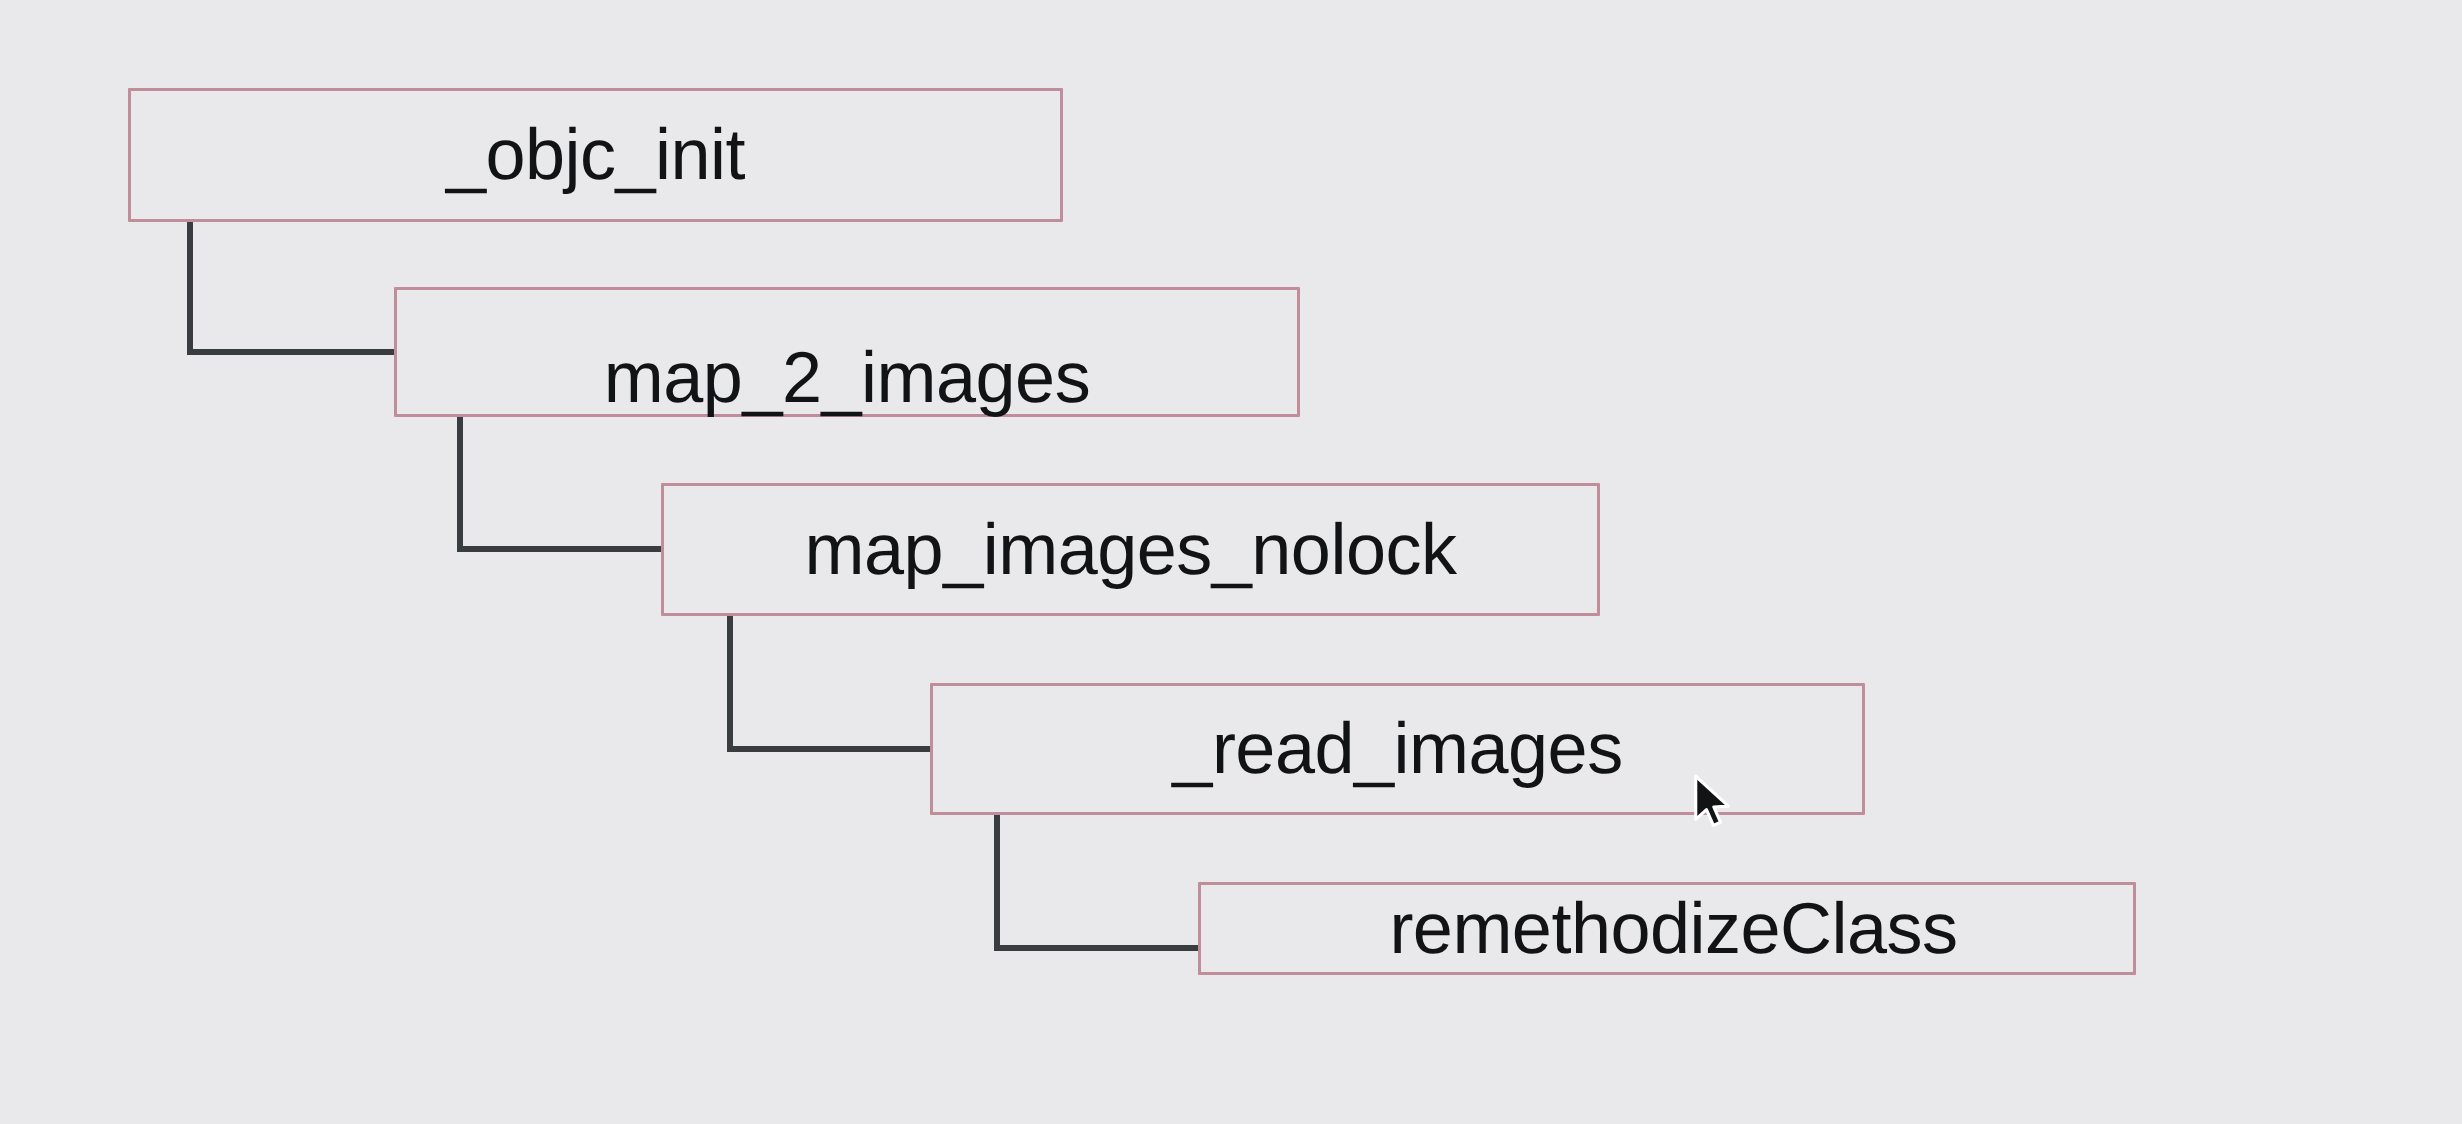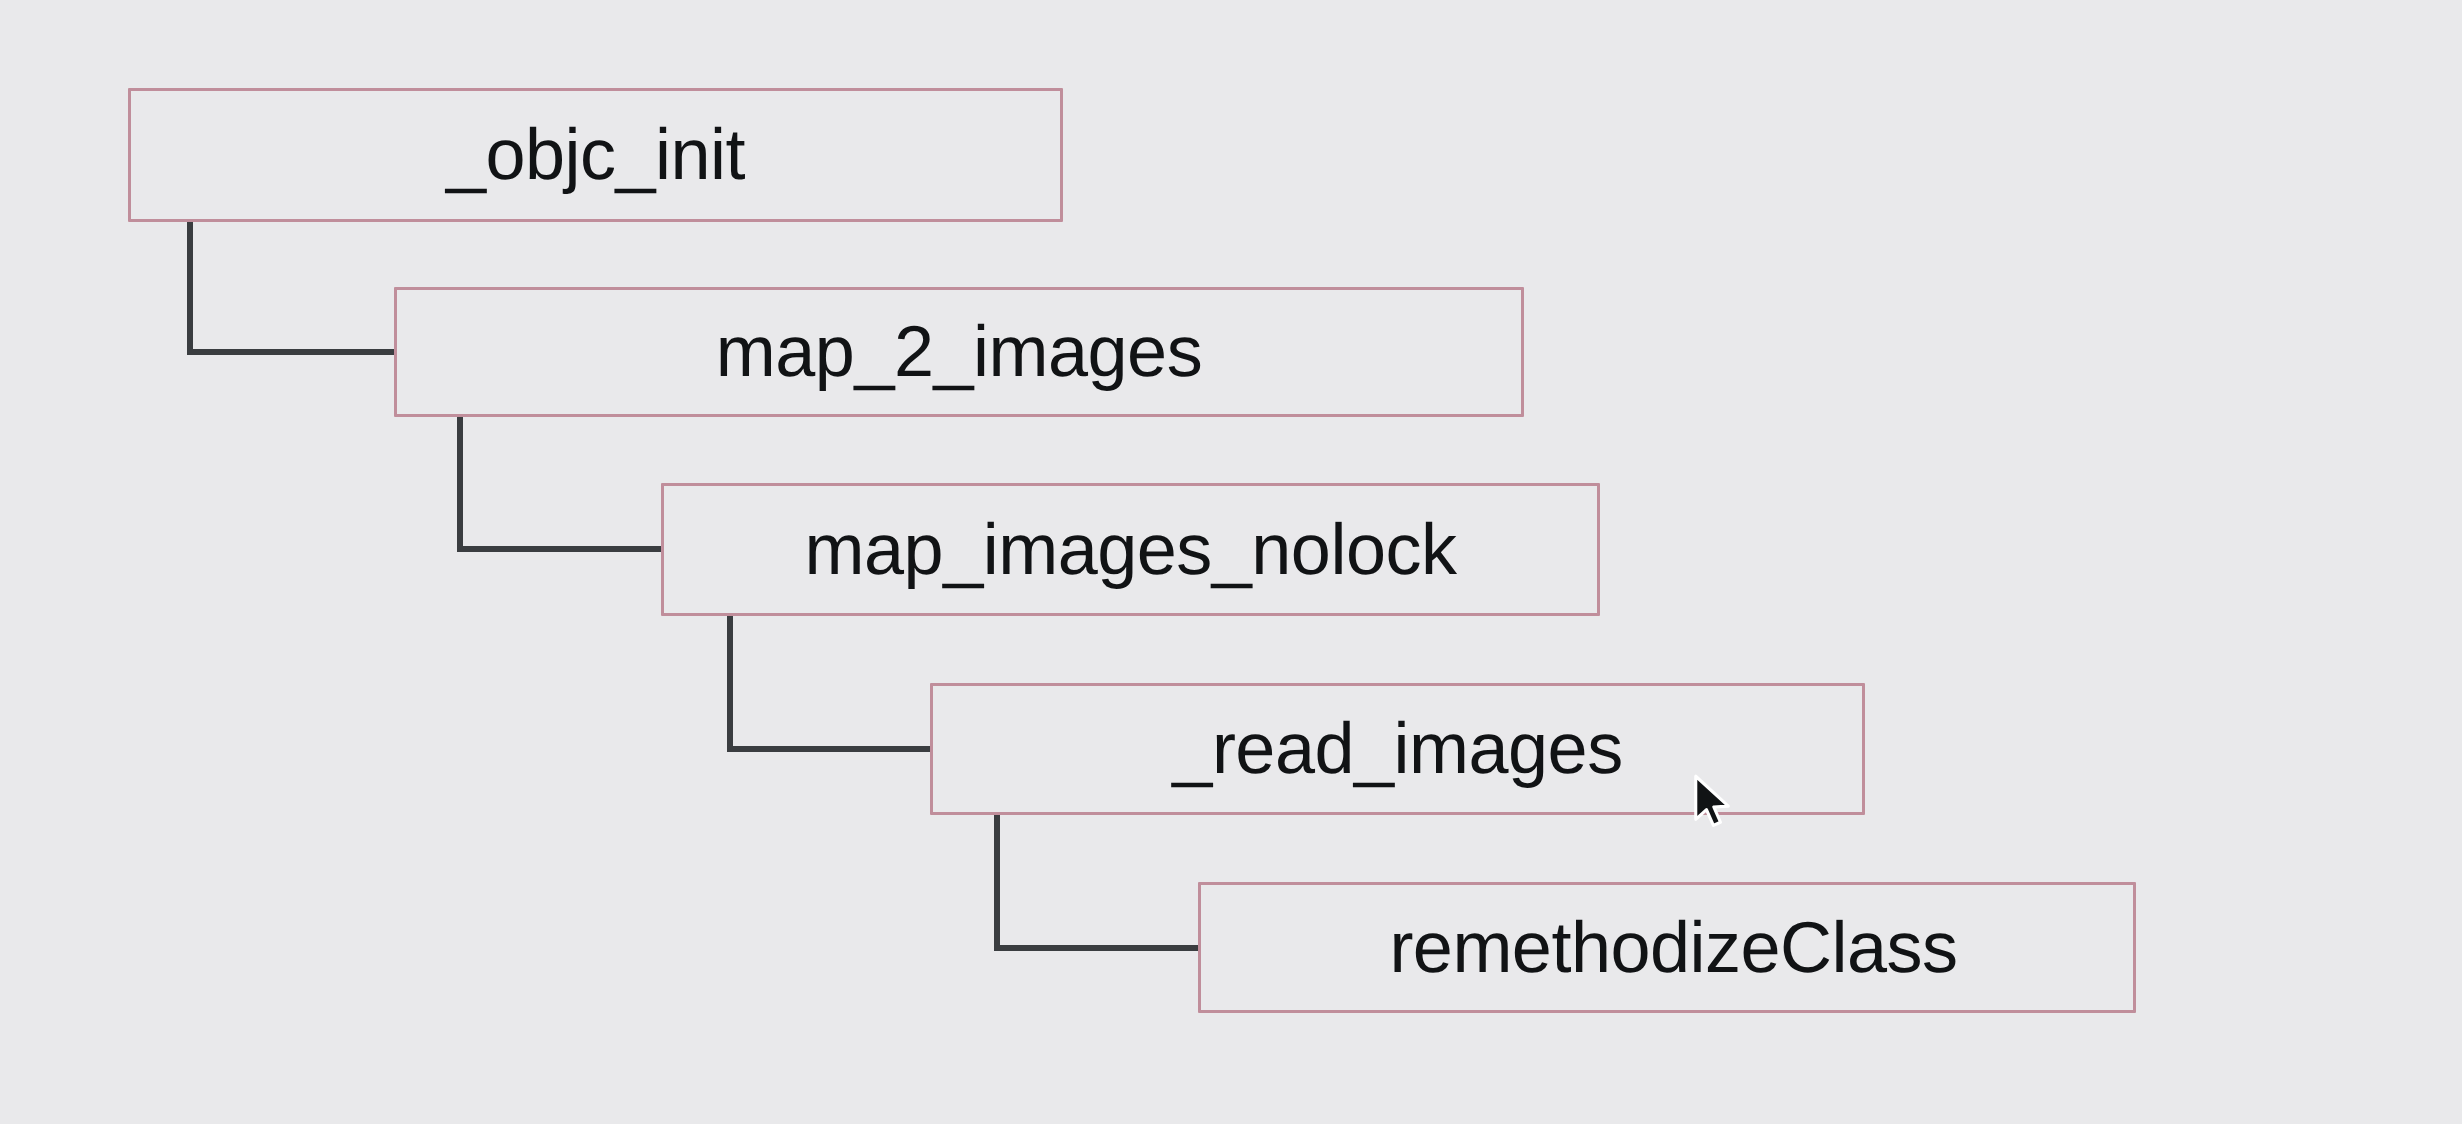--- a/index.html
+++ b/index.html
@@ -89,33 +89,33 @@
 
     <g>
       <path d="M 997 803 L 997 936 L 1198 936" fill="none" stroke="#3a3d40" stroke-width="6" stroke-linecap="square" stroke-linejoin="miter"></path>
     </g>
   </svg>
 
   <div class="node-box" style="left: 128px; top: 76px; width: 935px; height: 134px; border-color: rgb(192, 142, 155); background: transparent;">
     <span class="node-label">_objc_init</span>
   </div>
 
-  <div class="node-box" style="left: 394px; top: 275px; width: 1130px; height: 130px; border-color: rgb(192, 142, 155); background: transparent;">
+  <div class="node-box" style="left: 394px; top: 275px; width: 906px; height: 130px; border-color: rgb(192, 142, 155); background: transparent; align-items: flex-end;">
     <span class="node-label">map_2_images</span>
   </div>
 
   <div class="node-box" style="left: 661px; top: 471px; width: 939px; height: 133px; border-color: rgb(192, 142, 155); background: transparent;">
     <span class="node-label">map_images_nolock</span>
   </div>
 
   <div class="node-box" style="left: 930px; top: 671px; width: 935px; height: 132px; border-color: rgb(192, 142, 155); background: transparent; text-align: center;">
     <span class="node-label">_read_images</span>
   </div>
 
-  <div class="node-box" style="left: 1198px; top: 870px; width: 938px; height: 131px; border-color: rgb(192, 142, 155); background: transparent; padding-left: 13px;">
+  <div class="node-box" style="left: 1198px; top: 870px; width: 938px; height: 93px; border-color: rgb(192, 142, 155); background: transparent; padding-left: 13px;">
     <span class="node-label">remethodizeClass</span>
   </div>
 
   <svg id="cursor" viewBox="0 0 24 32" style="left: 1690px; top: 762px;">
     <path d="M3 1 L3 23.5 L8.6 18.4 L12.2 26.6 L15.9 25.0 L12.4 17.0 L20 16.6 Z" fill="#111315" stroke="#ffffff" stroke-width="1.6" stroke-linejoin="round"></path>
   </svg>
 
 </div>
 
 </body></html>

